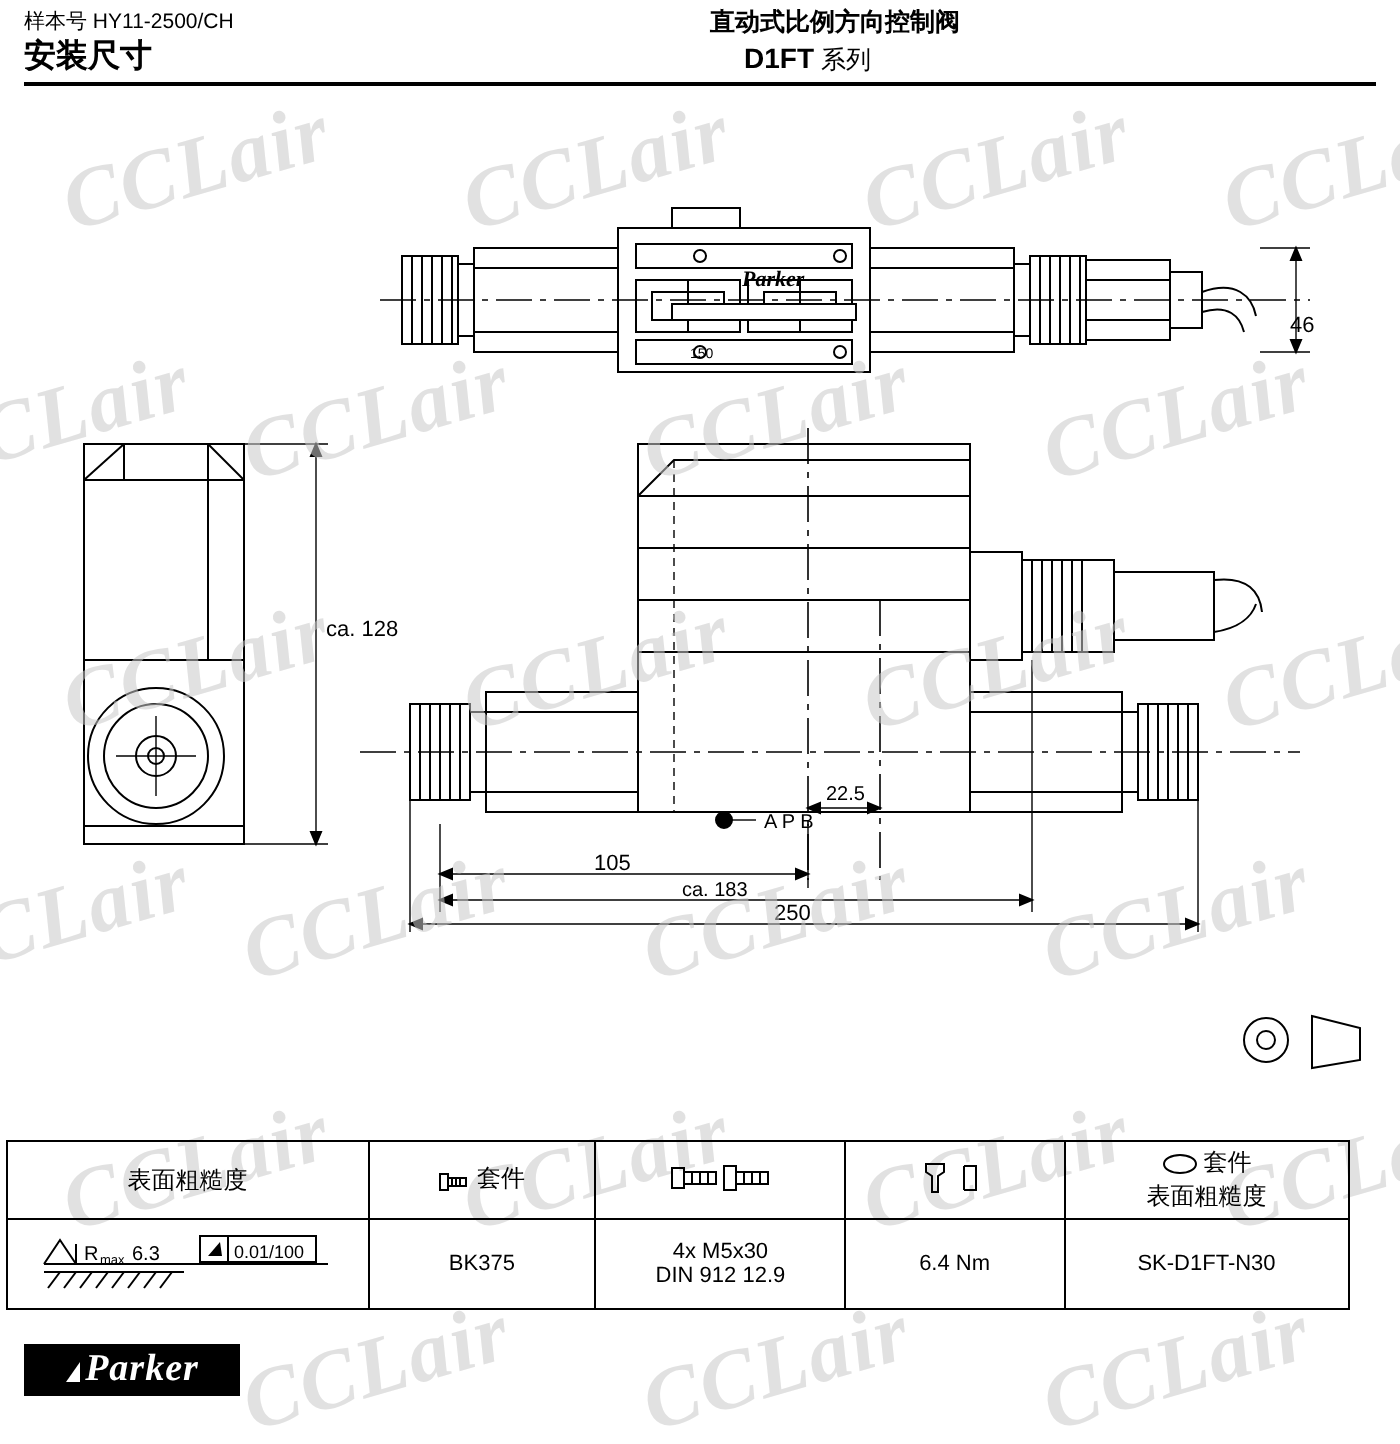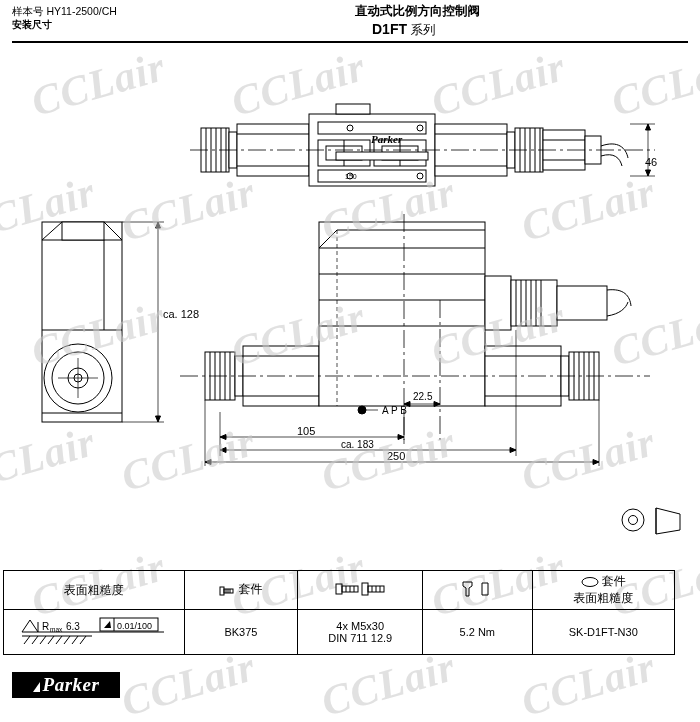--- a/index.html
+++ b/index.html
@@ -23,21 +23,21 @@
   }
 
   
   .hdr-left {
     position: absolute;
     left: 12px;
     top: 4px;
     line-height: 1.35;
   }
   .hdr-left .l1 { font-size: 10.5px; }
-  .hdr-left .l2 { font-size: 10px; font-weight: bold; }
+  .hdr-left .l2 { font-size: 16px; font-weight: bold; }
   .hdr-center {
     position: absolute;
     left: 355px;
     top: 3px;
     text-align: left;
     line-height: 1.35;
   }
   .hdr-center .t1 { font-size: 12.5px; font-weight: bold; }
   .hdr-center .t2 { font-size: 12.5px; }
   .hdr-center .t2 b { font-size: 14px; padding-left: 17px; }
@@ -399,23 +399,23 @@
           </g>
           <text x="28" y="16" font-size="10" font-family="Liberation Sans, sans-serif">R</text>
           <text x="36" y="18" font-size="6.5" font-family="Liberation Sans, sans-serif">max</text>
           <text x="52" y="16" font-size="10" font-family="Liberation Sans, sans-serif">6.3</text>
           <text x="103" y="15" font-size="9" font-family="Liberation Sans, sans-serif">0.01/100</text>
         </svg>
       </td>
       <td>BK375</td>
       <td>
         <div>4x  M5x30</div>
-        <div>DIN 711 12.9</div>
-      </td>
-      <td>5.2 Nm</td>
+        <div>DIN 912 12.9</div>
+      </td>
+      <td>6.4 Nm</td>
       <td>SK-D1FT-N30</td>
     </tr>
   </tbody>
     </table>
 
   <div class="footer-logo">
     <span class="mark"></span><span>Parker</span>
   </div>
 
 </div>

